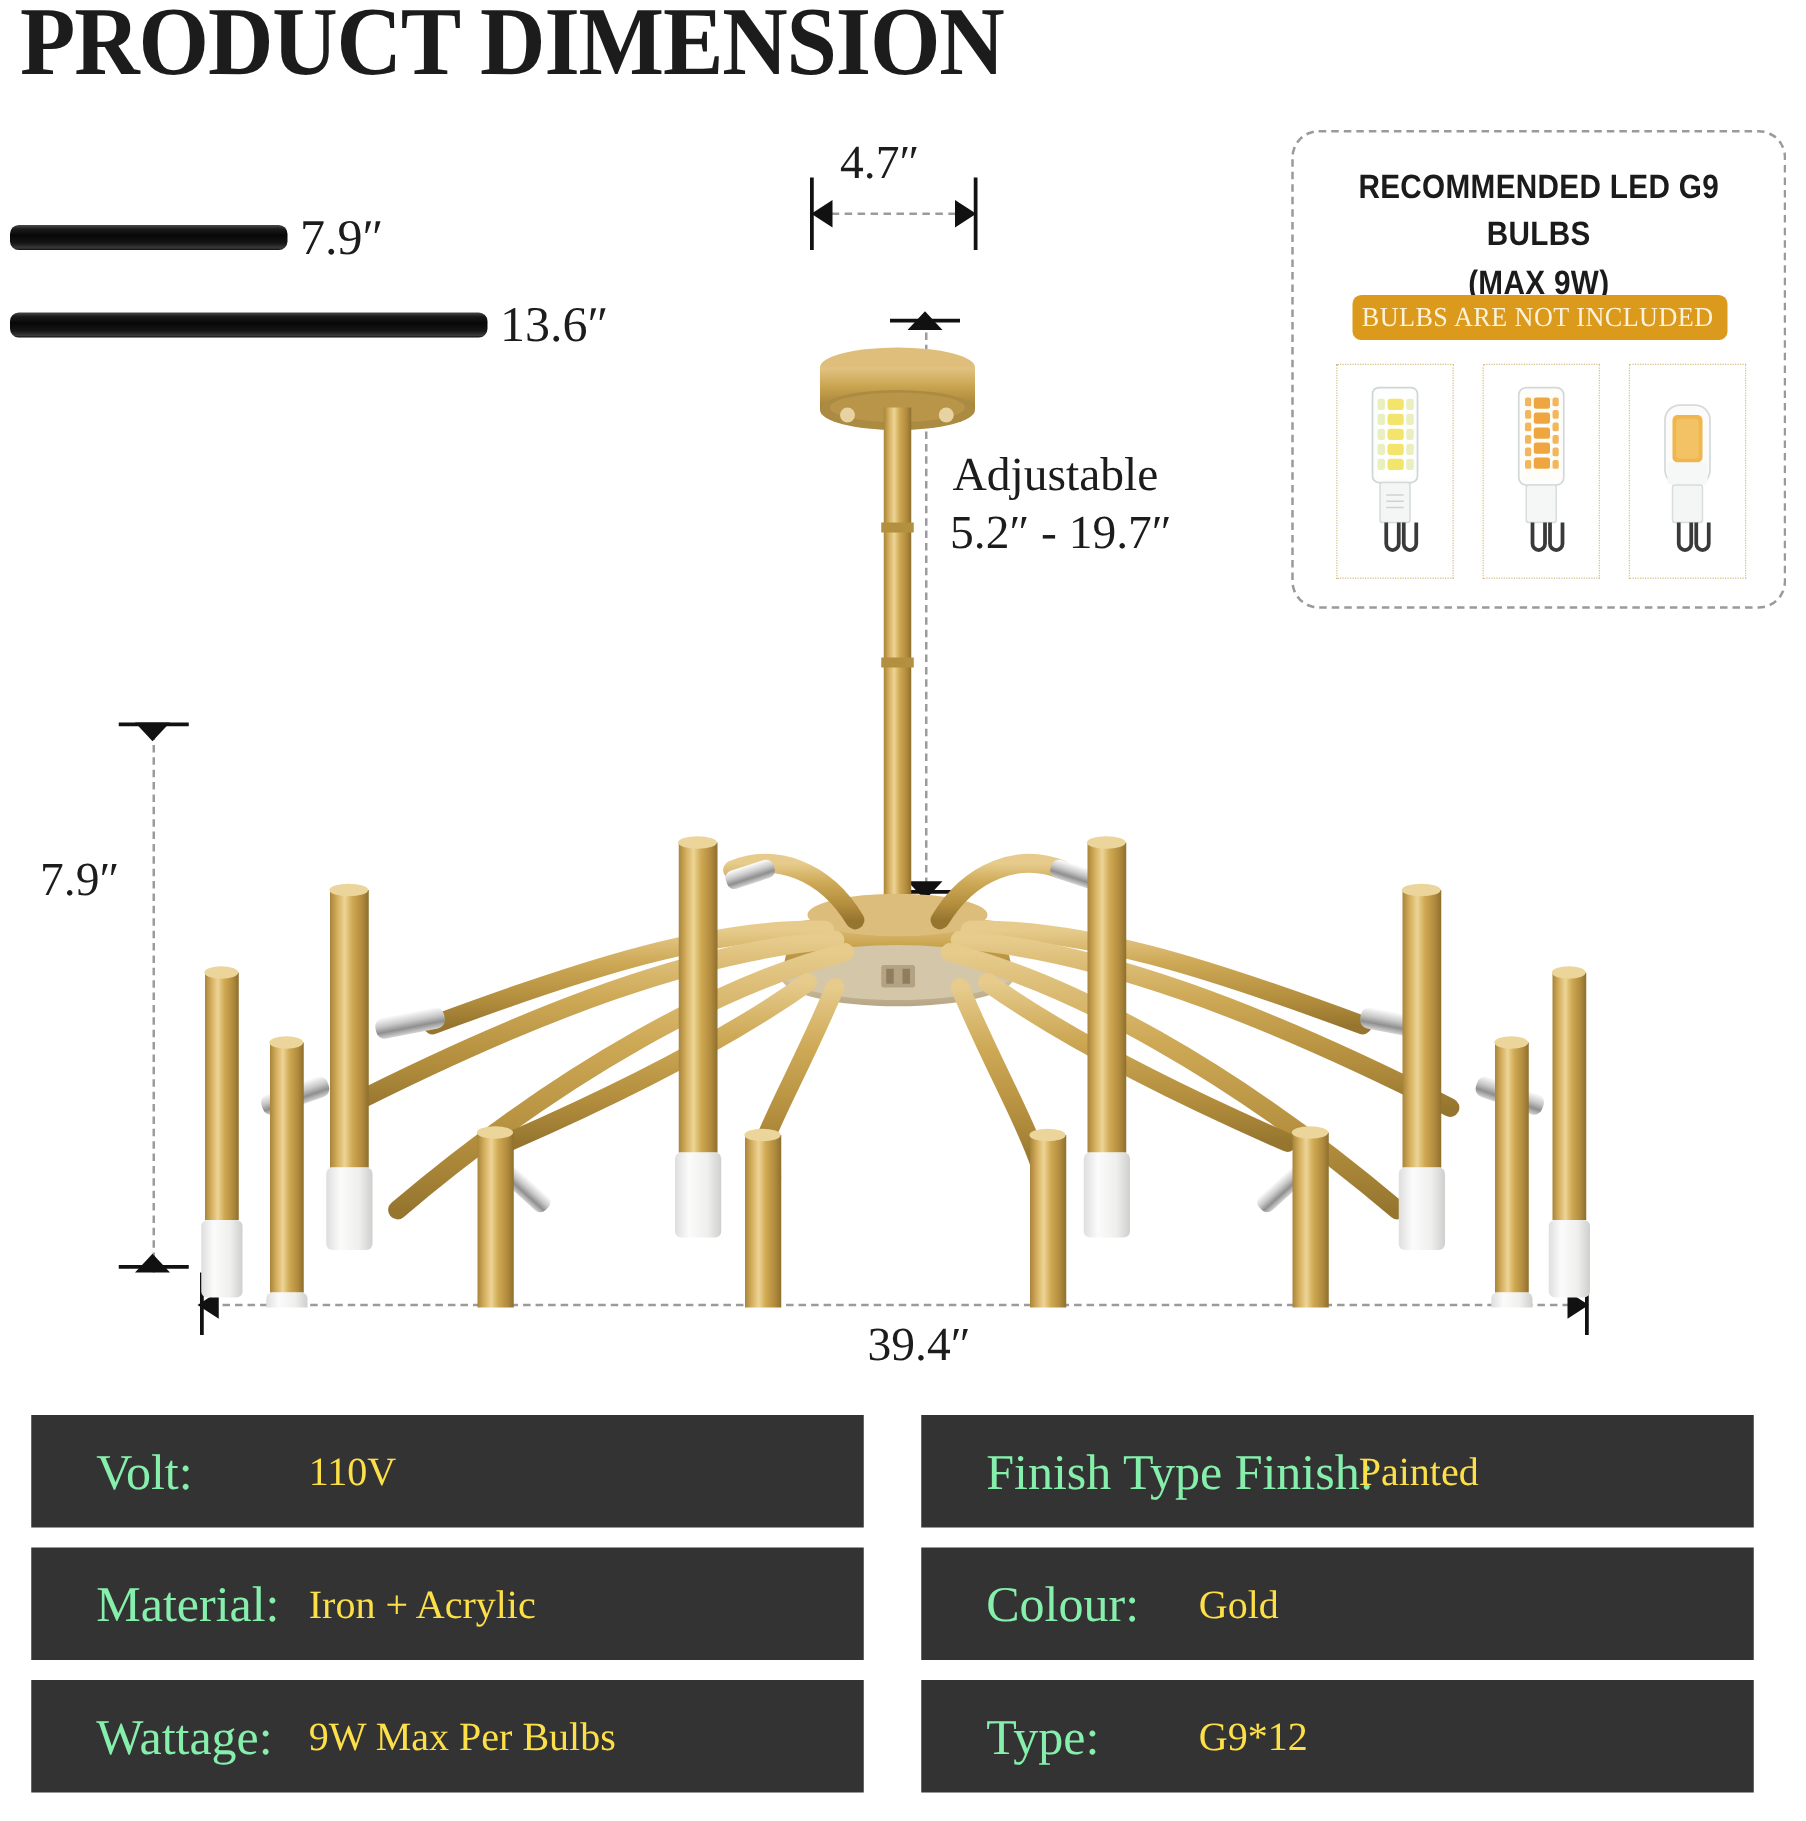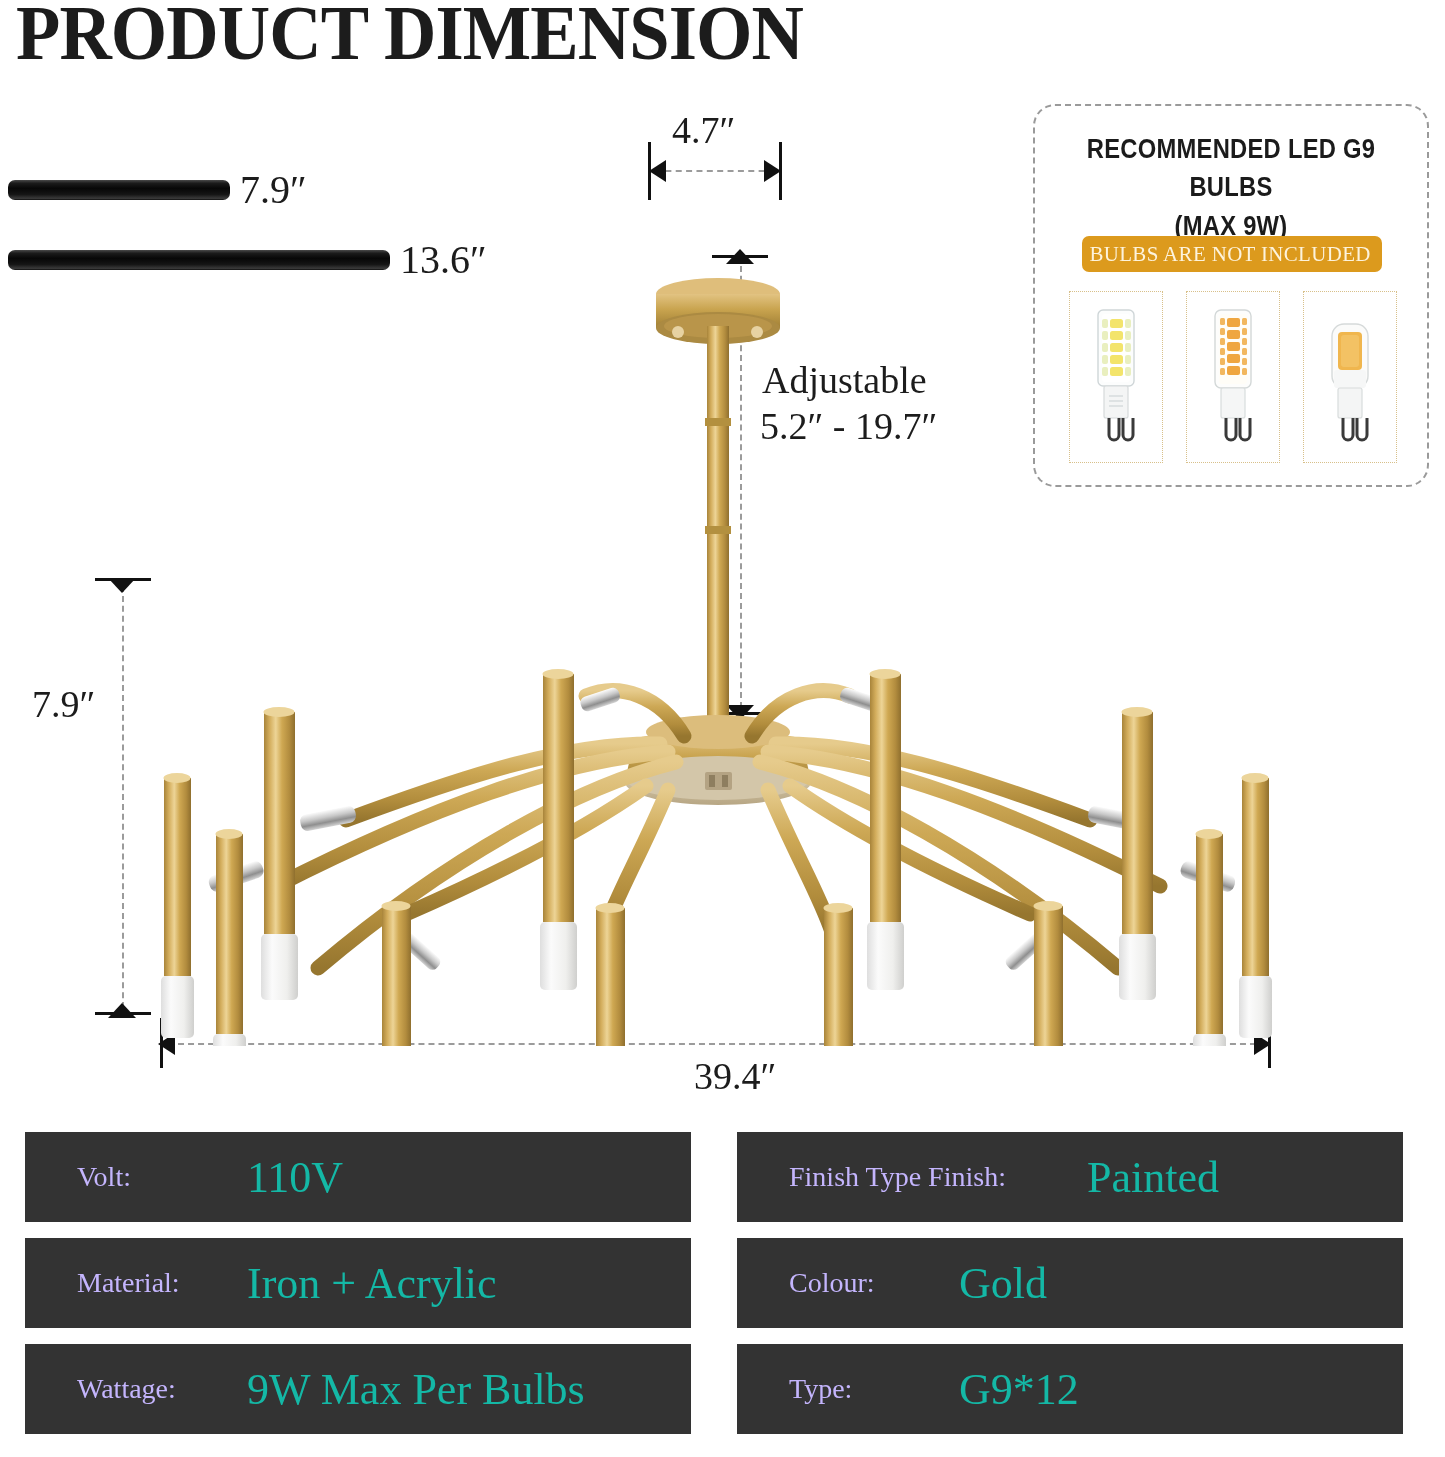--- a/index.html
+++ b/index.html
@@ -43,23 +43,23 @@
   .arw-u{border-left:14px solid transparent;border-right:14px solid transparent;border-bottom:15px solid #111;}
   .dim-txt{position:absolute;font-size:38px;color:#1c1c1c;white-space:nowrap;}
 
   
   #lamp{position:absolute;left:0;top:96px;width:1445px;height:950px;}
 
   
   .specs{position:absolute;left:25px;top:1132px;width:1378px;
          display:grid;grid-template-columns:666px 666px;column-gap:46px;row-gap:16px;}
   .spec{height:90px;background:#333;display:flex;align-items:center;}
-  .spec .k{color:#c4b5fd;font-size:28px;padding-left:52px;width:222px;box-sizing:border-box;white-space:nowrap;}
+  .spec .k{color:#86efac;font-size:40px;padding-left:52px;width:222px;box-sizing:border-box;white-space:nowrap;}
   .spec.wide .k{width:350px;}
-  .spec .v{color:#14b8a6;font-size:44px;white-space:nowrap;}
+  .spec .v{color:#fde047;font-size:32px;white-space:nowrap;}
 </style>
 </head>
 <body>
 
 <div class="title">PRODUCT DIMENSION</div>
 
 <div class="rod" style="left:8px;top:180px;width:222px;height:20px;"></div>
 <div class="rod-label" style="left:240px;top:166px;">7.9″</div>
 
 <div class="rod" style="left:8px;top:250px;width:382px;height:20px;"></div>

